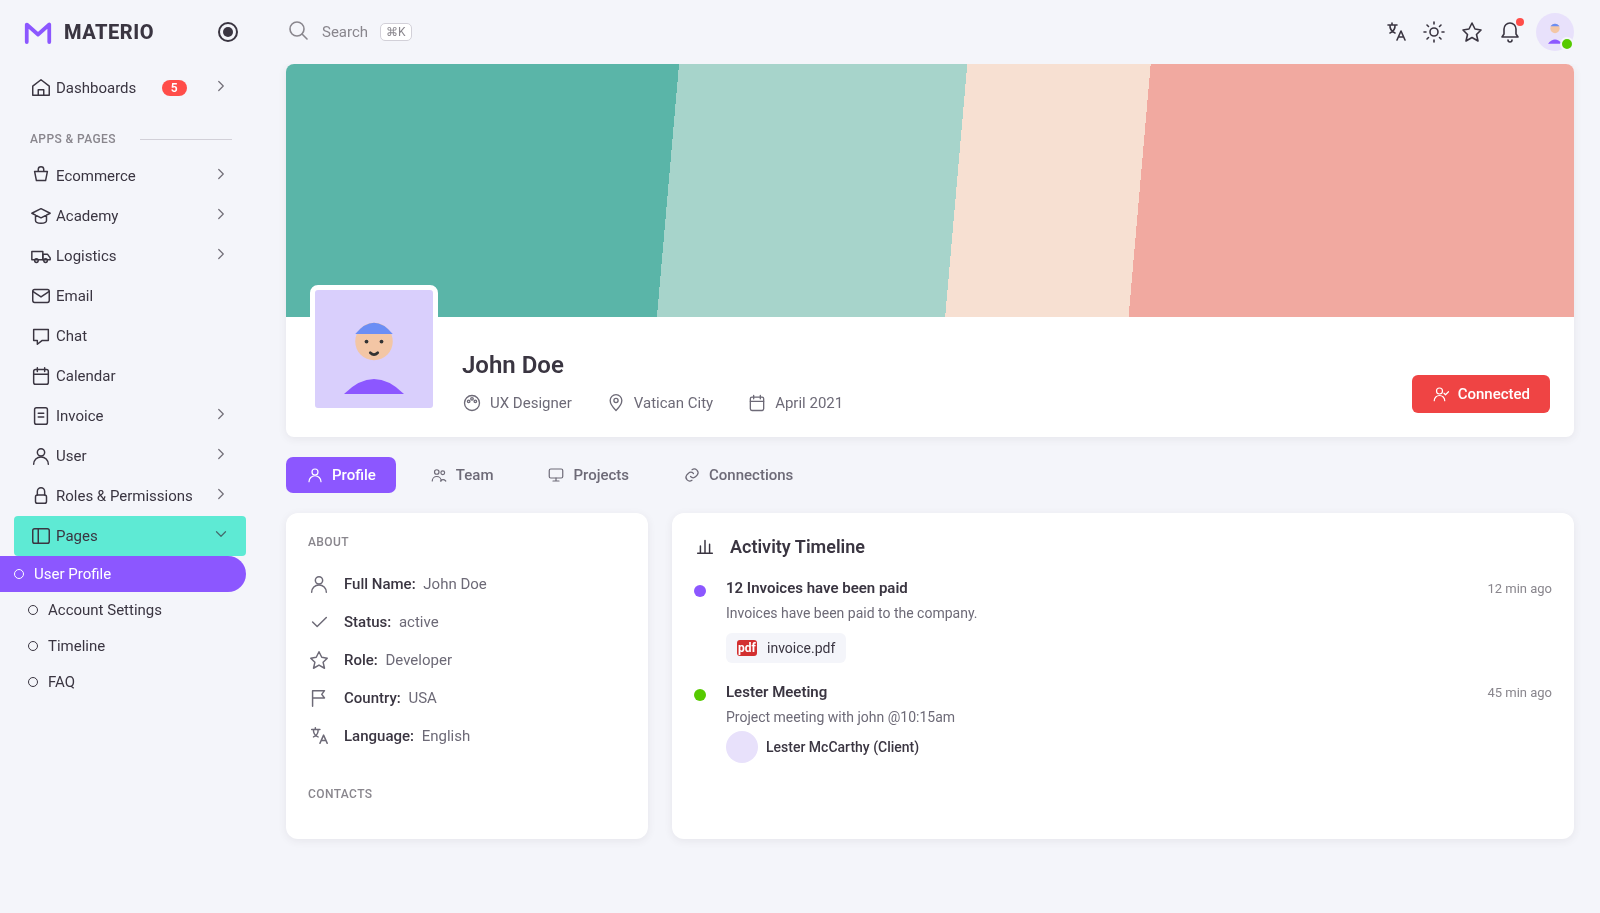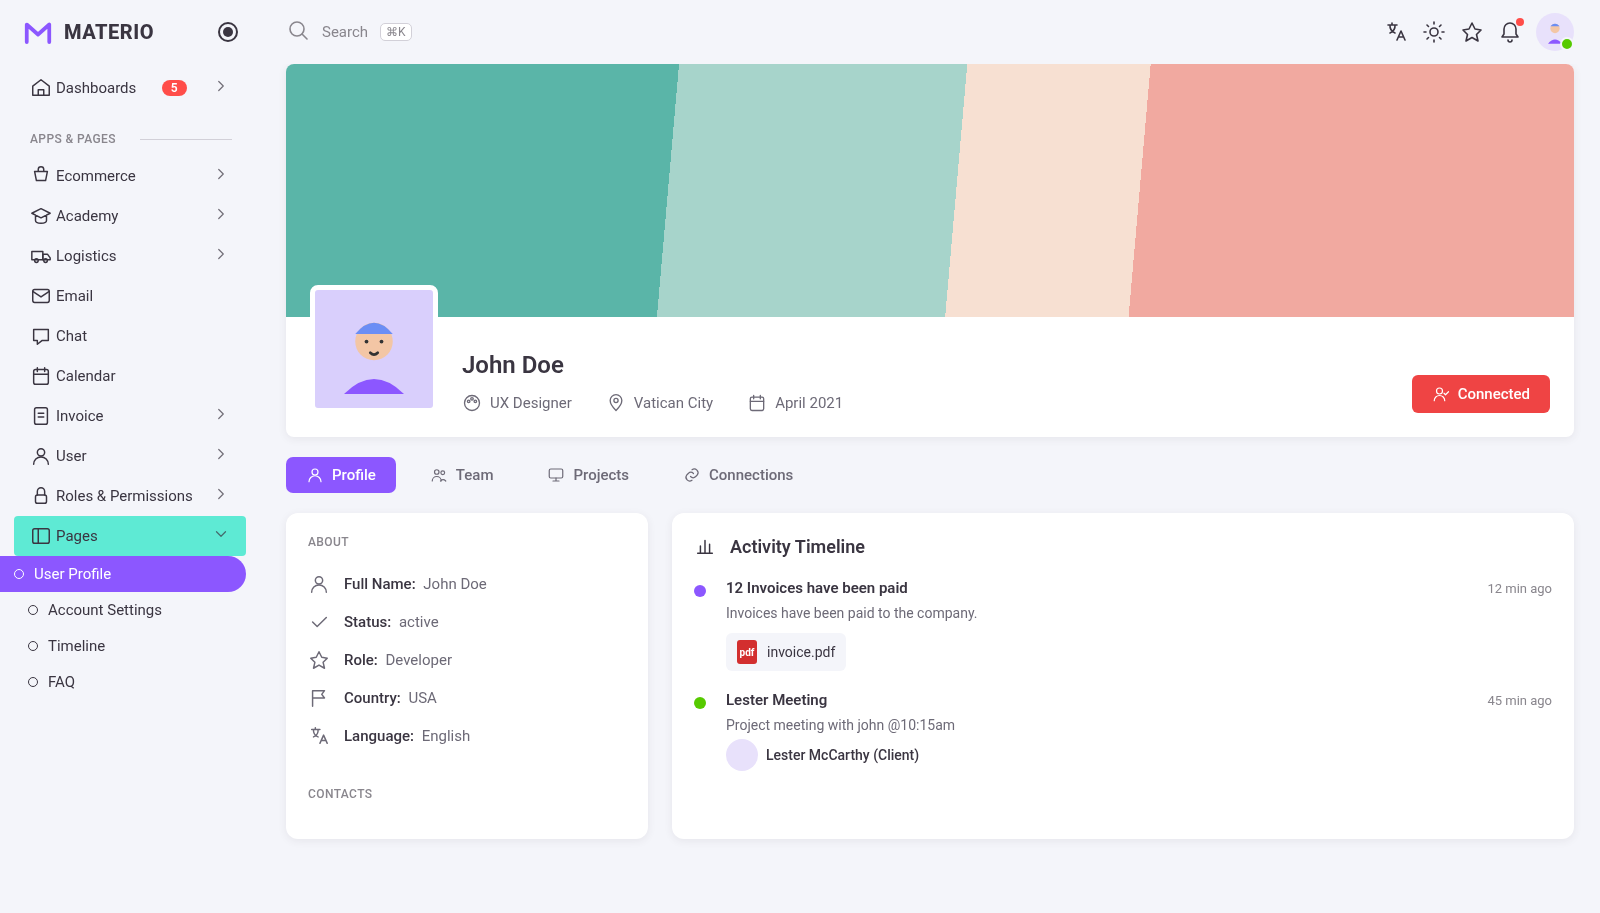--- a/index.html
+++ b/index.html
@@ -66,21 +66,21 @@
 
     .timeline-card { flex:1; }
     .timeline-card h3 { display:flex; align-items:center; gap:14px; font-size:18px; font-weight:600; color:#3a3541; margin-bottom:22px; }
     .timeline-item { position:relative; padding-left:32px; padding-bottom:20px; }
     .tl-dot { position:absolute; left:0; top:6px; width:12px; height:12px; border-radius:50%; }
     .tl-head { display:flex; align-items:center; }
     .tl-title { font-size:15px; font-weight:600; color:#3a3541; }
     .tl-time { margin-left:auto; font-size:13px; color:#89868d; }
     .tl-desc { color:#6d6a77; font-size:14px; margin-top:8px; }
     .tl-attach { display:inline-flex; align-items:center; gap:10px; background:#f4f5fa; padding:7px 11px; border-radius:6px; margin-top:12px; font-size:14px; color:#3a3541; }
-    .pdf-icon { width:20px; height:24px; background:#d32f2f; border-radius:3px; color:#fff; font-size:10px; display:flex; align-items:center; justify-content:center; font-weight:700; }
+    .pdf-icon { width:20px; height:16px; background:#d32f2f; border-radius:3px; color:#fff; font-size:12px; display:flex; align-items:center; justify-content:center; font-weight:700; }
     .tl-user { display:flex; align-items:center; gap:8px; margin-top:6px; }
     .tl-user .av { width:32px; height:32px; border-radius:50%; background:#e8e1fb; }
     .tl-user .nm { font-size:14px; font-weight:500; color:#3a3541; }
     
     svg { stroke:currentColor; stroke-width:1.6; fill:none; stroke-linecap:round; stroke-linejoin:round; }
   </style>
 </head>
 <body>
 
 <aside class="sidebar">

